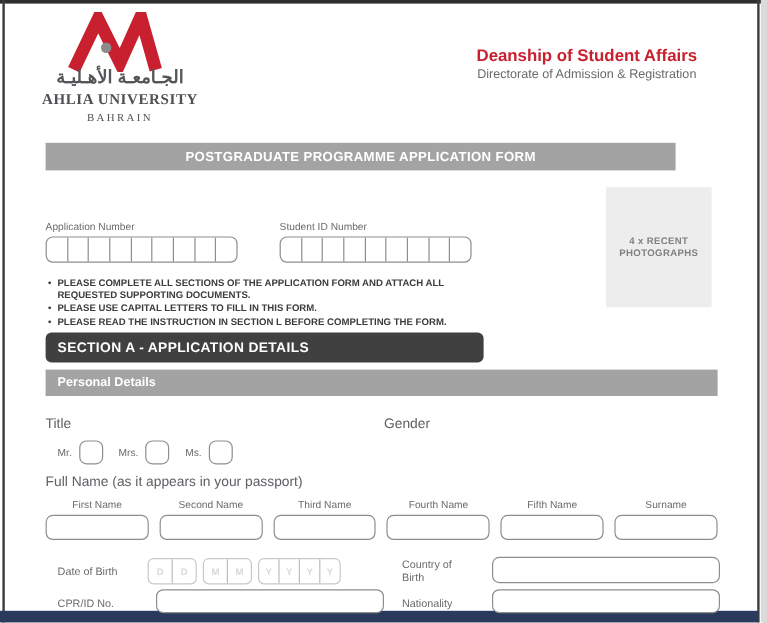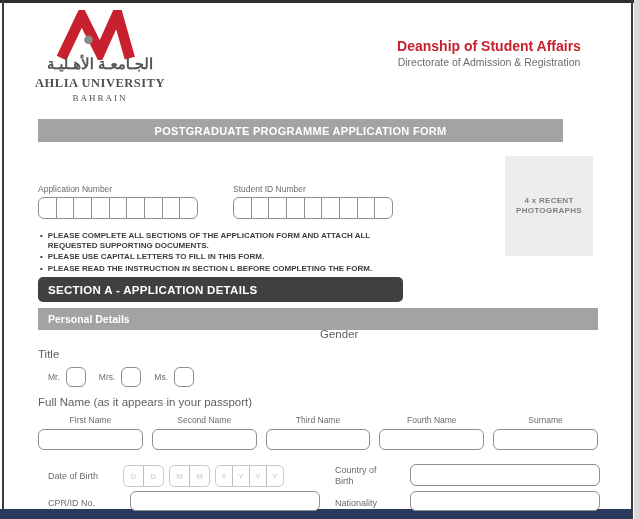--- a/index.html
+++ b/index.html
@@ -162,38 +162,42 @@
   <div class="biglabel" style="left:38px;top:348px;">Title</div>
   <div class="cbrow" style="left:48px;top:366px;">
     <span class="lbl">Mr.</span>
     <span class="box"></span>
     <span class="lbl">Mrs.</span>
     <span class="box"></span>
     <span class="lbl">Ms.</span>
     <span class="box"></span>
   </div>
 
-  <div class="biglabel" style="left:320px;top:328px;">Gender</div>
+  <div class="biglabel" style="left:320px;top:348px;">Gender</div>
 
   <div class="biglabel" style="left:38px;top:396px;">Full Name (as it appears in your passport)</div>
   <div class="names">
     <div class="col">
       <div class="clbl">First Name</div>
       <div class="input"></div>
     </div>
     <div class="col">
       <div class="clbl">Second Name</div>
       <div class="input"></div>
     </div>
     <div class="col">
       <div class="clbl">Third Name</div>
       <div class="input"></div>
     </div>
     <div class="col">
       <div class="clbl">Fourth Name</div>
+      <div class="input"></div>
+    </div>
+    <div class="col">
+      <div class="clbl">Fifth Name</div>
       <div class="input"></div>
     </div>
     <div class="col">
       <div class="clbl">Surname</div>
       <div class="input"></div>
     </div>
   </div>
 
   <div class="wraplabel" style="left:48px;top:471px;">Date of Birth</div>
   <div class="dob">

